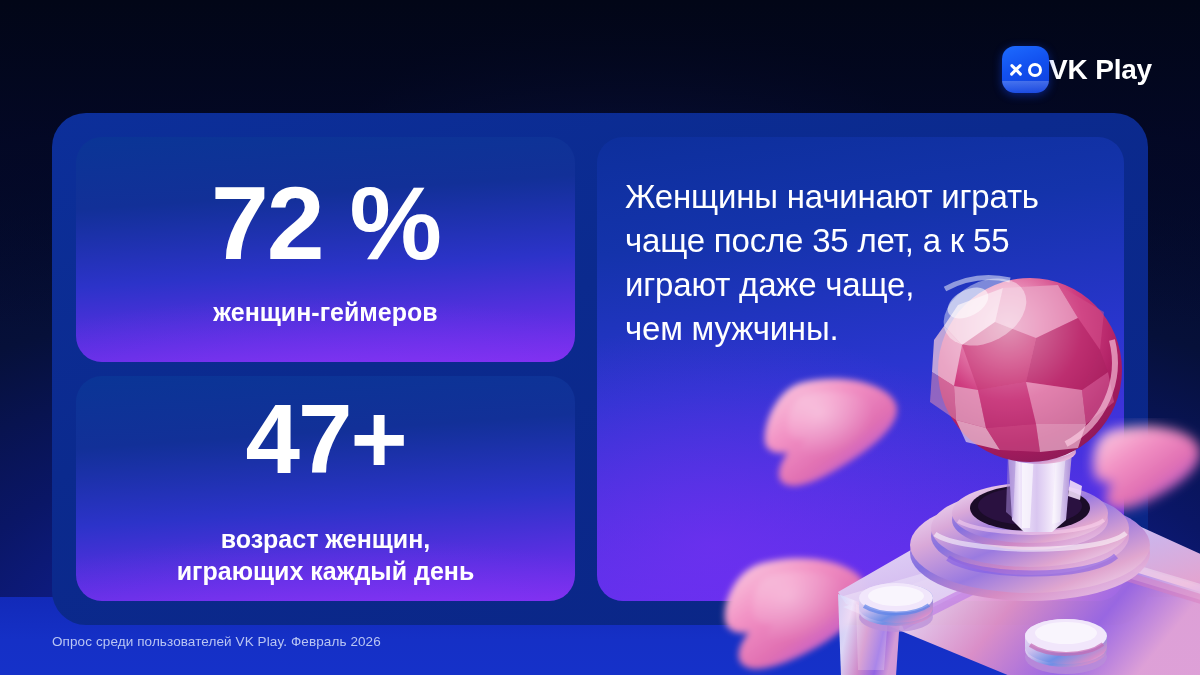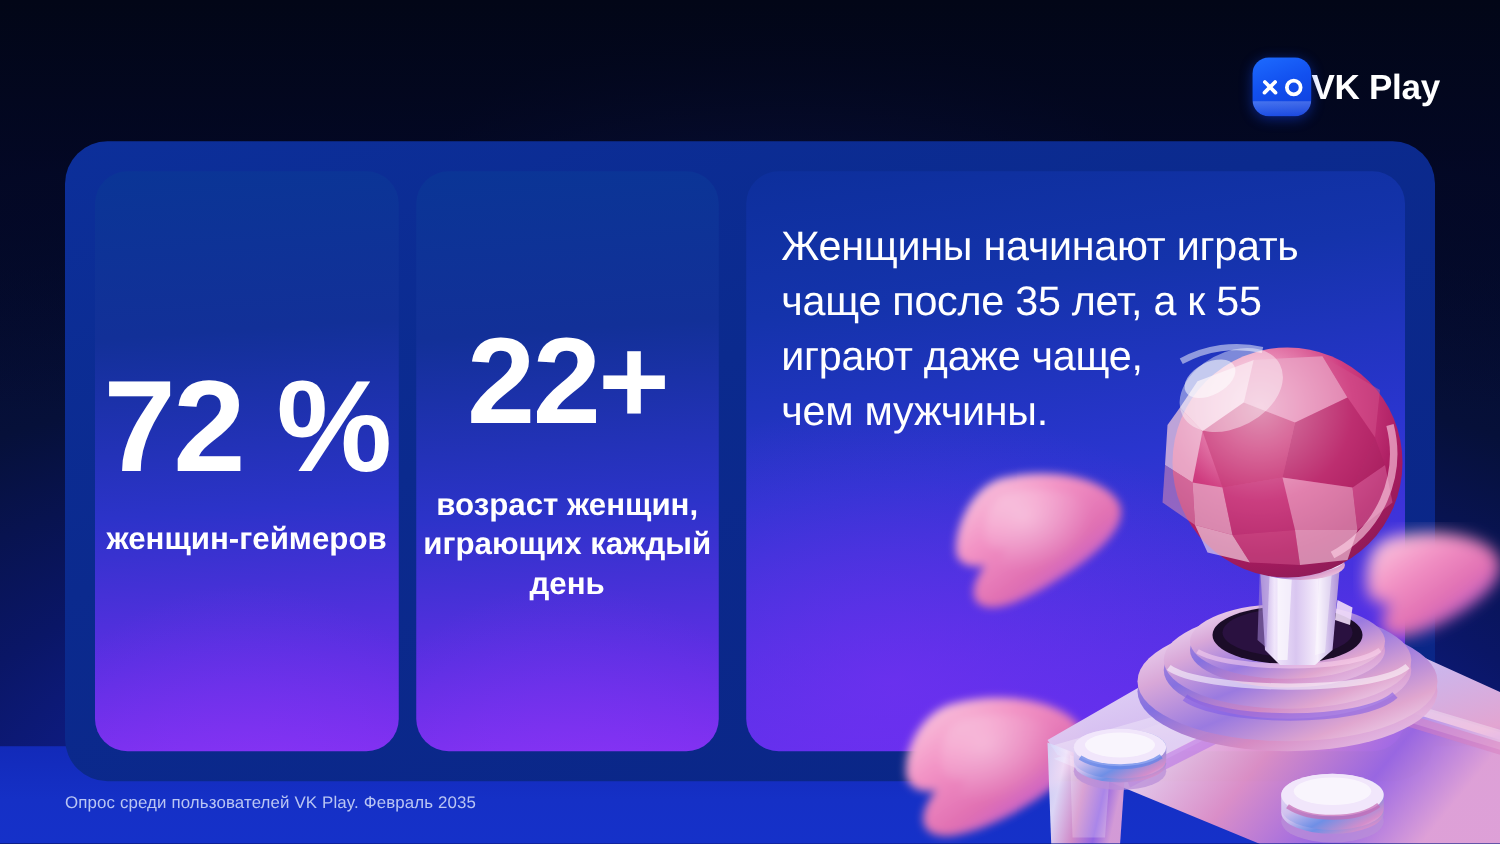--- a/index.html
+++ b/index.html
@@ -101,21 +101,21 @@
     position: absolute;
     inset: 0;
     padding: 24px;
     display: flex;
     gap: 22px;
   }
 
   .left-col {
     width: 499px;
     display: flex;
-    flex-direction: row;
+    flex-direction: column;
     gap: 14px;
     flex: none;
   }
 
   
   .stat-card {
     border-radius: 26px;
     flex: 1;
     display: flex;
     flex-direction: column;
@@ -216,21 +216,21 @@
     <div class="panel-inner">
 
       <div class="left-col">
 
         <div class="stat-card card-1">
           <div class="stat-value">72 %</div>
           <div class="stat-label">женщин-геймеров</div>
         </div>
 
         <div class="stat-card card-2">
-          <div class="stat-value">22+</div>
+          <div class="stat-value">47+</div>
           <div class="stat-label" style="white-space:pre-line">возраст женщин,
 играющих каждый день</div>
         </div>
 
       </div>
 
       <div class="right-panel">
         <div class="headline">Женщины начинают играть
 чаще после 35 лет, а к 55
 играют даже чаще,
@@ -427,15 +427,15 @@
           <path d="M1025 647 L1025 636 A41 17 0 0 1 1107 636 L1107 647 A41 17 0 0 1 1025 647 Z" fill="url(#btnG)"></path>
           <ellipse cx="1066" cy="636" rx="41" ry="17" fill="#f1e6fb"></ellipse>
           <ellipse cx="1066" cy="633" rx="31" ry="11" fill="#ffffff" opacity="0.6"></ellipse>
           <path d="M1030 645 C1048 657 1086 657 1103 644" stroke="#c56ab4" stroke-opacity="0.7" stroke-width="4" fill="none"></path>
         </g>
 
       </g>
     </g>
   </svg>
 
-  <div class="footer-note">Опрос среди пользователей VK Play. Февраль 2035</div>
+  <div class="footer-note">Опрос среди пользователей VK Play. Февраль 2026</div>
 
 </div>
 
 </body></html>

